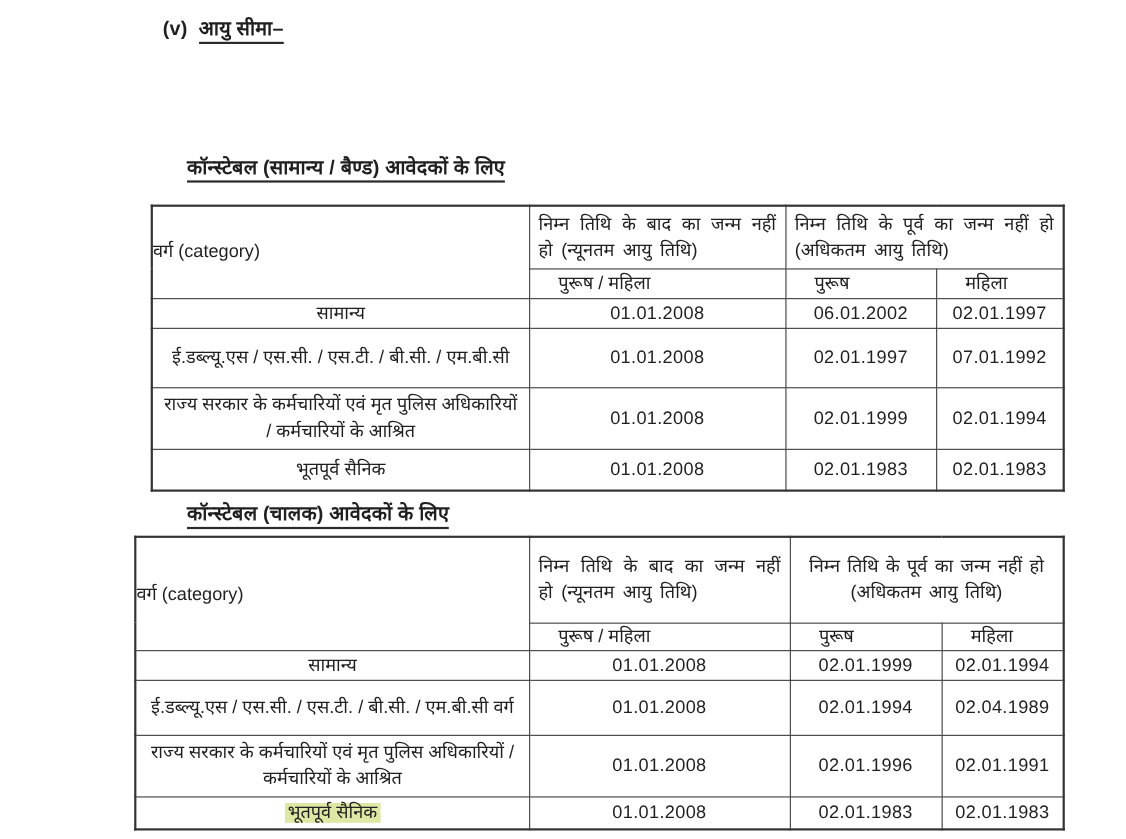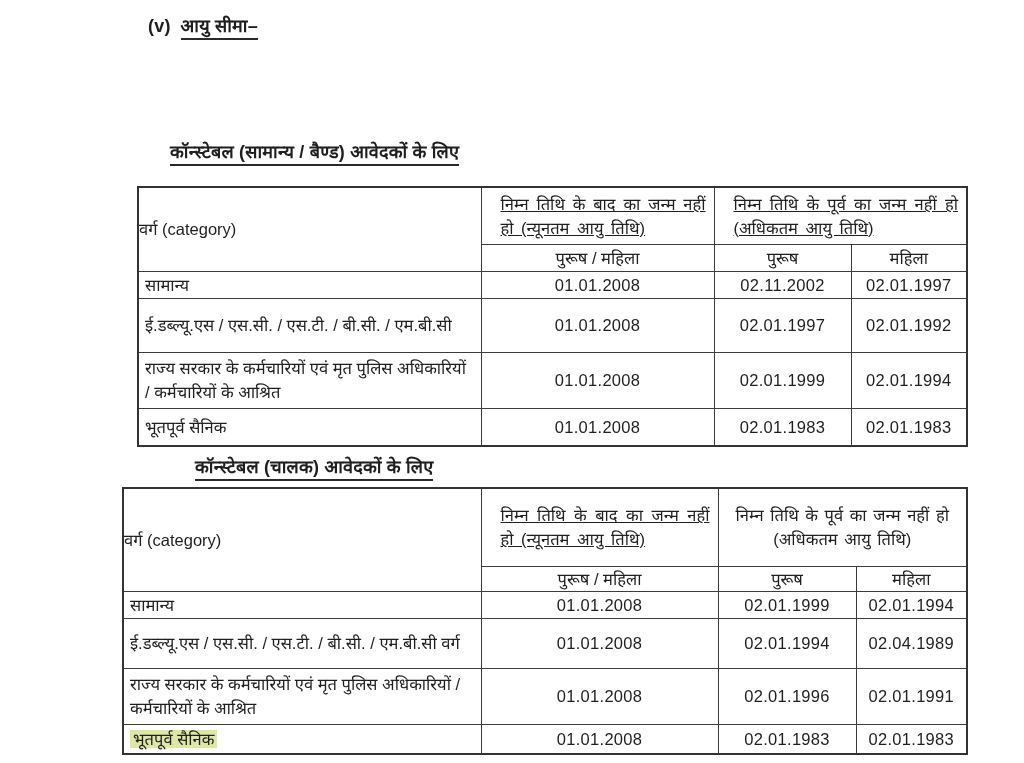--- a/index.html
+++ b/index.html
@@ -31,21 +31,21 @@
     word-spacing:2px;
   }
   .table-title {
     position:absolute;
     font-size:18px; font-weight:bold;
     border-bottom:2px solid #2a2a2a;
     padding-bottom:1px;
     letter-spacing:0.2px;
   }
   #title-general { top:139px; left:170px;text-align:center; }
-  #title-driver  { top:454px; left:170px;margin-left:25px; }
+  #title-driver  { top:454px; left:170px; }
 
   table.age-table {
     position:absolute;
     border-collapse:collapse;
     table-layout:fixed;
     background:#fff;
   }
   #table-general { top:186px; left:137px; width:829px; }
   #table-driver  { top:487px; left:122px; width:844px; }
 
@@ -54,31 +54,30 @@
     font-weight:normal;
     vertical-align:middle;
     font-size:16.5px;
     line-height:24px;
     overflow:hidden;
   }
   .age-table { border:2px solid #333; }
   .cell-cat-head { text-align:left; font-size:17px; }
   .cell-head {
     text-align:justify;
-    padding:2px 8px 2px 19px;
+    padding:2px 8px 2px 8px;
     word-spacing:3px;
-    text-decoration:underline;
   }
   .cell-head-center {
     text-align:center;
     padding:2px 8px;
     word-spacing:2px;
   }
-  .cell-sub { text-align:center; font-size:17px; }
-  .cell-category { text-align:left; padding:1px 6px; }
+  .cell-sub { text-align:left; font-size:17px;padding-left:26px; }
+  .cell-category { text-align:center; padding:1px 6px; }
   .cell-date { text-align:center; font-size:15.5px; letter-spacing:0.3px; }
 
   
   #table-general tr.hrow1 { height:57px; }
   #table-general tr.hrow2 { height:27px; }
   #table-general tr.r1 { height:26px; }
   #table-general tr.r2 { height:54px; }
   #table-general tr.r3 { height:56px; }
   #table-general tr.r4 { height:38px; }
 
@@ -118,28 +117,28 @@
         <th class="cell-head" colspan="2">निम्न तिथि के पूर्व का जन्म नहीं हो (अधिकतम आयु तिथि)</th>
       </tr>
       <tr class="hrow2">
         <th class="cell-sub">पुरूष / महिला</th>
         <th class="cell-sub">पुरूष</th>
         <th class="cell-sub">महिला</th>
       </tr>
       <tr class="r1">
         <td class="cell-category">सामान्य</td>
         <td class="cell-date">01.01.2008</td>
-        <td class="cell-date">02.11.2002</td>
+        <td class="cell-date">06.01.2002</td>
         <td class="cell-date">02.01.1997</td>
       </tr>
       <tr class="r2">
         <td class="cell-category">ई.डब्ल्यू.एस / एस.सी. / एस.टी. / बी.सी. / एम.बी.सी</td>
         <td class="cell-date">01.01.2008</td>
         <td class="cell-date">02.01.1997</td>
-        <td class="cell-date">02.01.1992</td>
+        <td class="cell-date">07.01.1992</td>
       </tr>
       <tr class="r3">
         <td class="cell-category">राज्य सरकार के कर्मचारियों एवं मृत पुलिस अधिकारियों / कर्मचारियों के आश्रित</td>
         <td class="cell-date">01.01.2008</td>
         <td class="cell-date">02.01.1999</td>
         <td class="cell-date">02.01.1994</td>
       </tr>
       <tr class="r4">
         <td class="cell-category">भूतपूर्व सैनिक</td>
         <td class="cell-date">01.01.2008</td>

